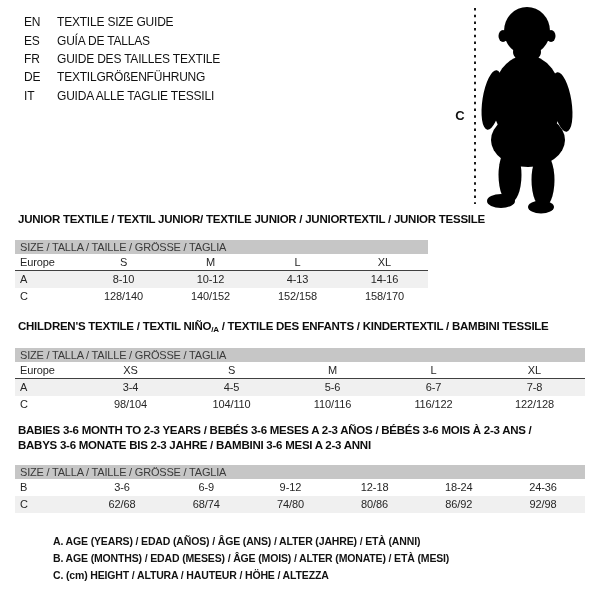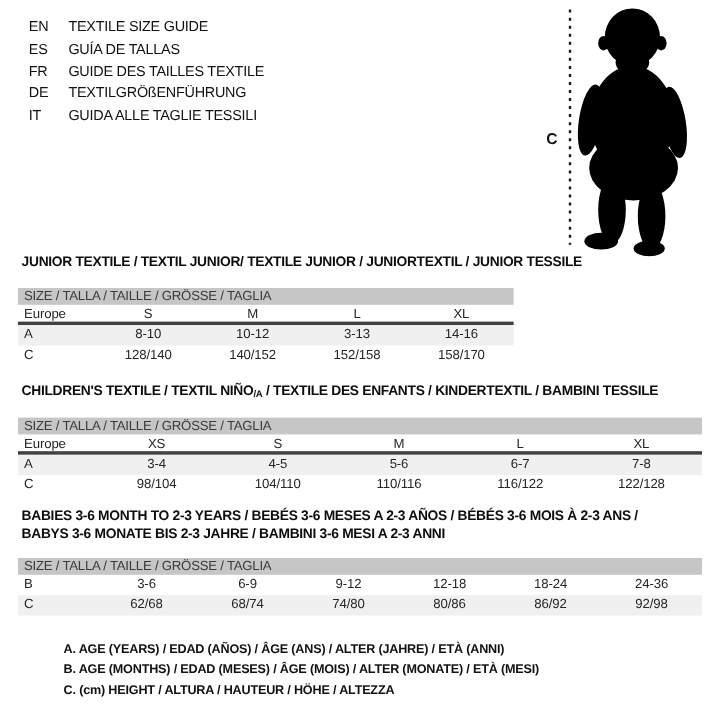--- a/index.html
+++ b/index.html
@@ -17,21 +17,21 @@
   .tbl-title{position:absolute;font-size:11.5px;font-weight:bold;color:#0d0d0d;letter-spacing:-0.25px;white-space:nowrap;}
   .tbl-title .sub{font-size:8px;vertical-align:-2px;}
   .two-line{line-height:15px;}
   
   .size-table{position:absolute;left:15px;}
   .sz-head{background:#c6c6c6;height:14px;line-height:14px;font-size:11px;color:#3a3a3a;padding-left:5px;letter-spacing:-0.2px;}
   .trow{display:flex;height:17px;line-height:17px;font-size:11px;color:#262626;box-sizing:border-box;letter-spacing:-0.1px;}
   .trow .rl{width:60px;padding-left:5px;}
   .trow .c{flex:1;text-align:center;}
   .alt{background:#f0f0f0;}
-  .brd{border-bottom:3px solid #404040;}
+  .brd{border-bottom:1px solid #404040;}
   
   .legend{position:absolute;left:19px;top:533px;font-size:10.5px;font-weight:bold;color:#121212;letter-spacing:-0.15px;margin-left:34px;}
   .legend .legend-line{height:17px;line-height:17px;}
 </style>
 </head>
 <body>
 
 <div class="page">
 
   <div class="langs">
@@ -83,21 +83,21 @@
       <span class="rl">Europe</span>
       <span class="c">S</span>
       <span class="c">M</span>
       <span class="c">L</span>
       <span class="c">XL</span>
     </div>
     <div class="trow alt">
       <span class="rl">A</span>
       <span class="c">8-10</span>
       <span class="c">10-12</span>
-      <span class="c">3-13</span>
+      <span class="c">4-13</span>
       <span class="c">14-16</span>
     </div>
     <div class="trow">
       <span class="rl">C</span>
       <span class="c">128/140</span>
       <span class="c">140/152</span>
       <span class="c">152/158</span>
       <span class="c">158/170</span>
     </div>
   </div>

